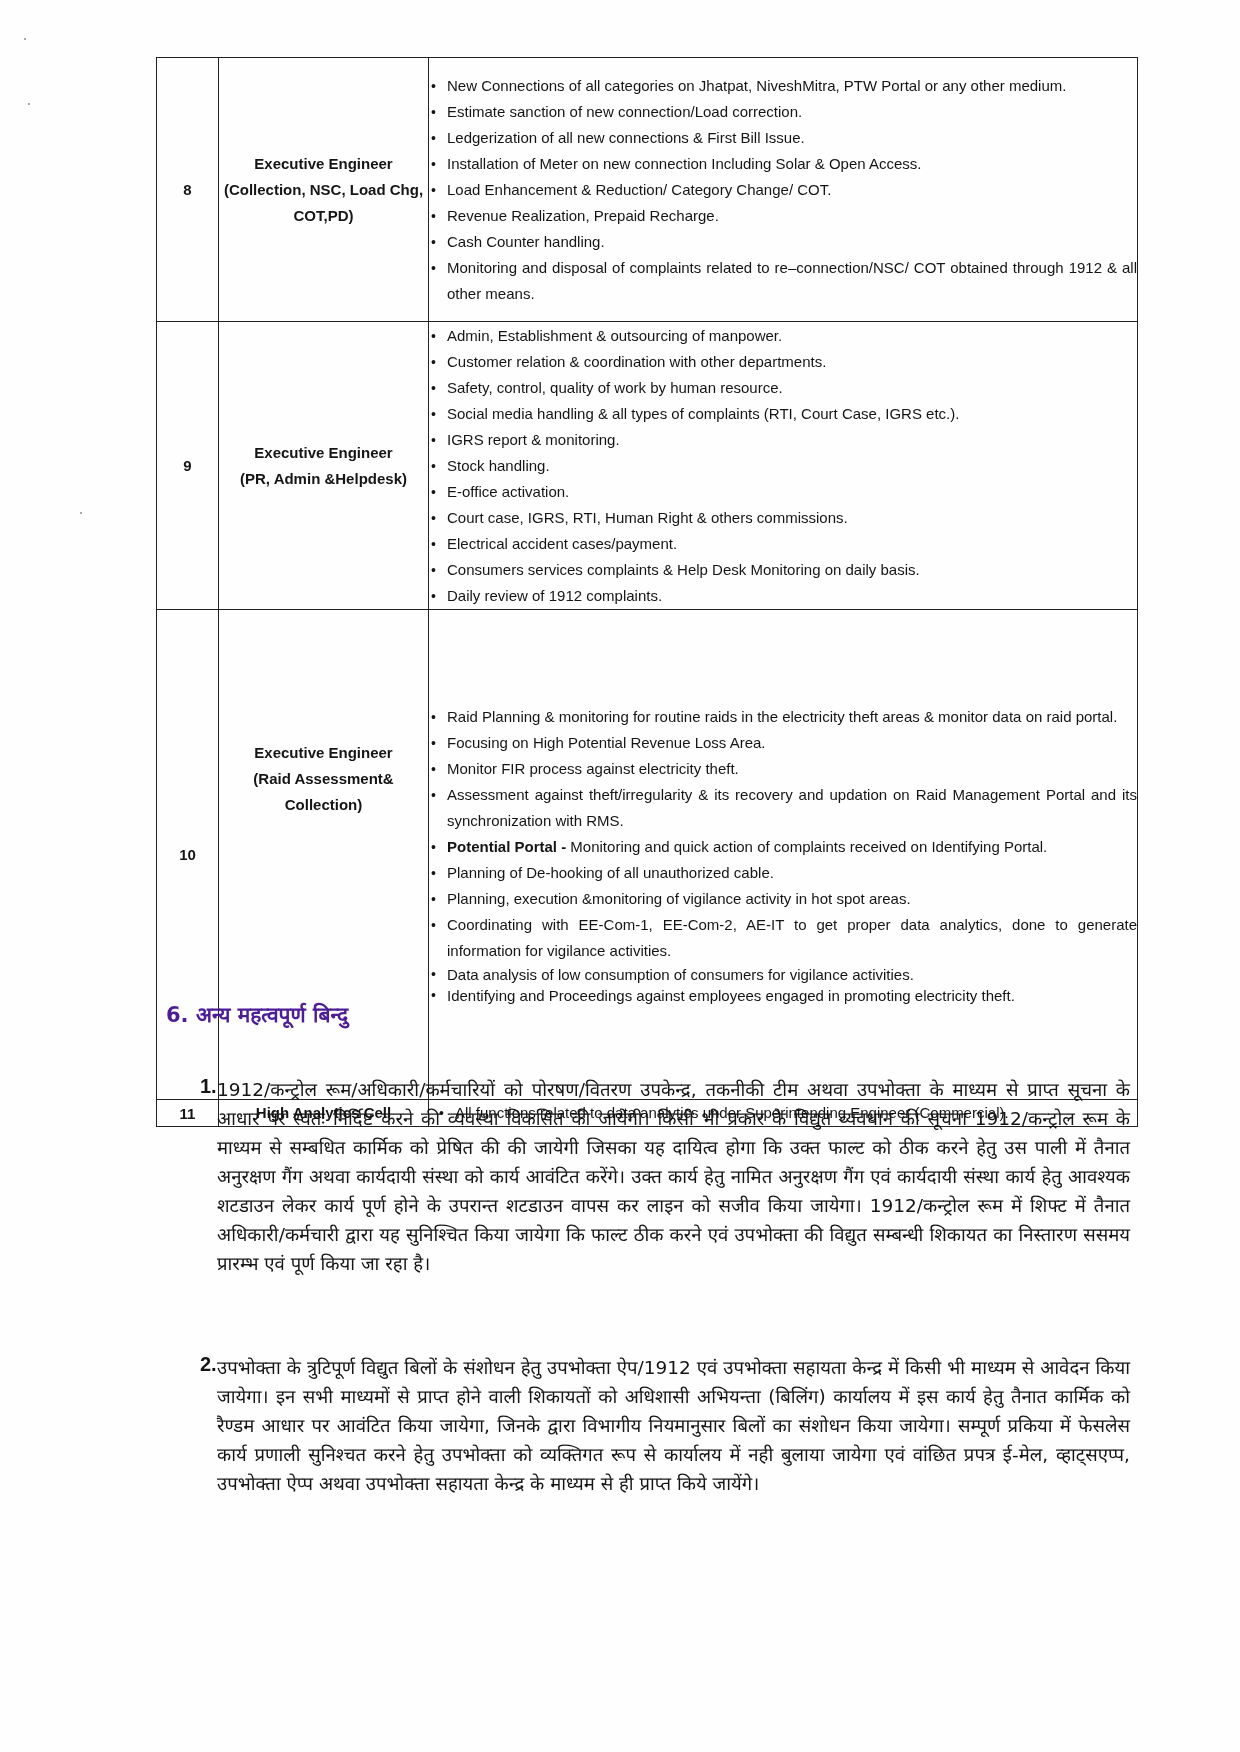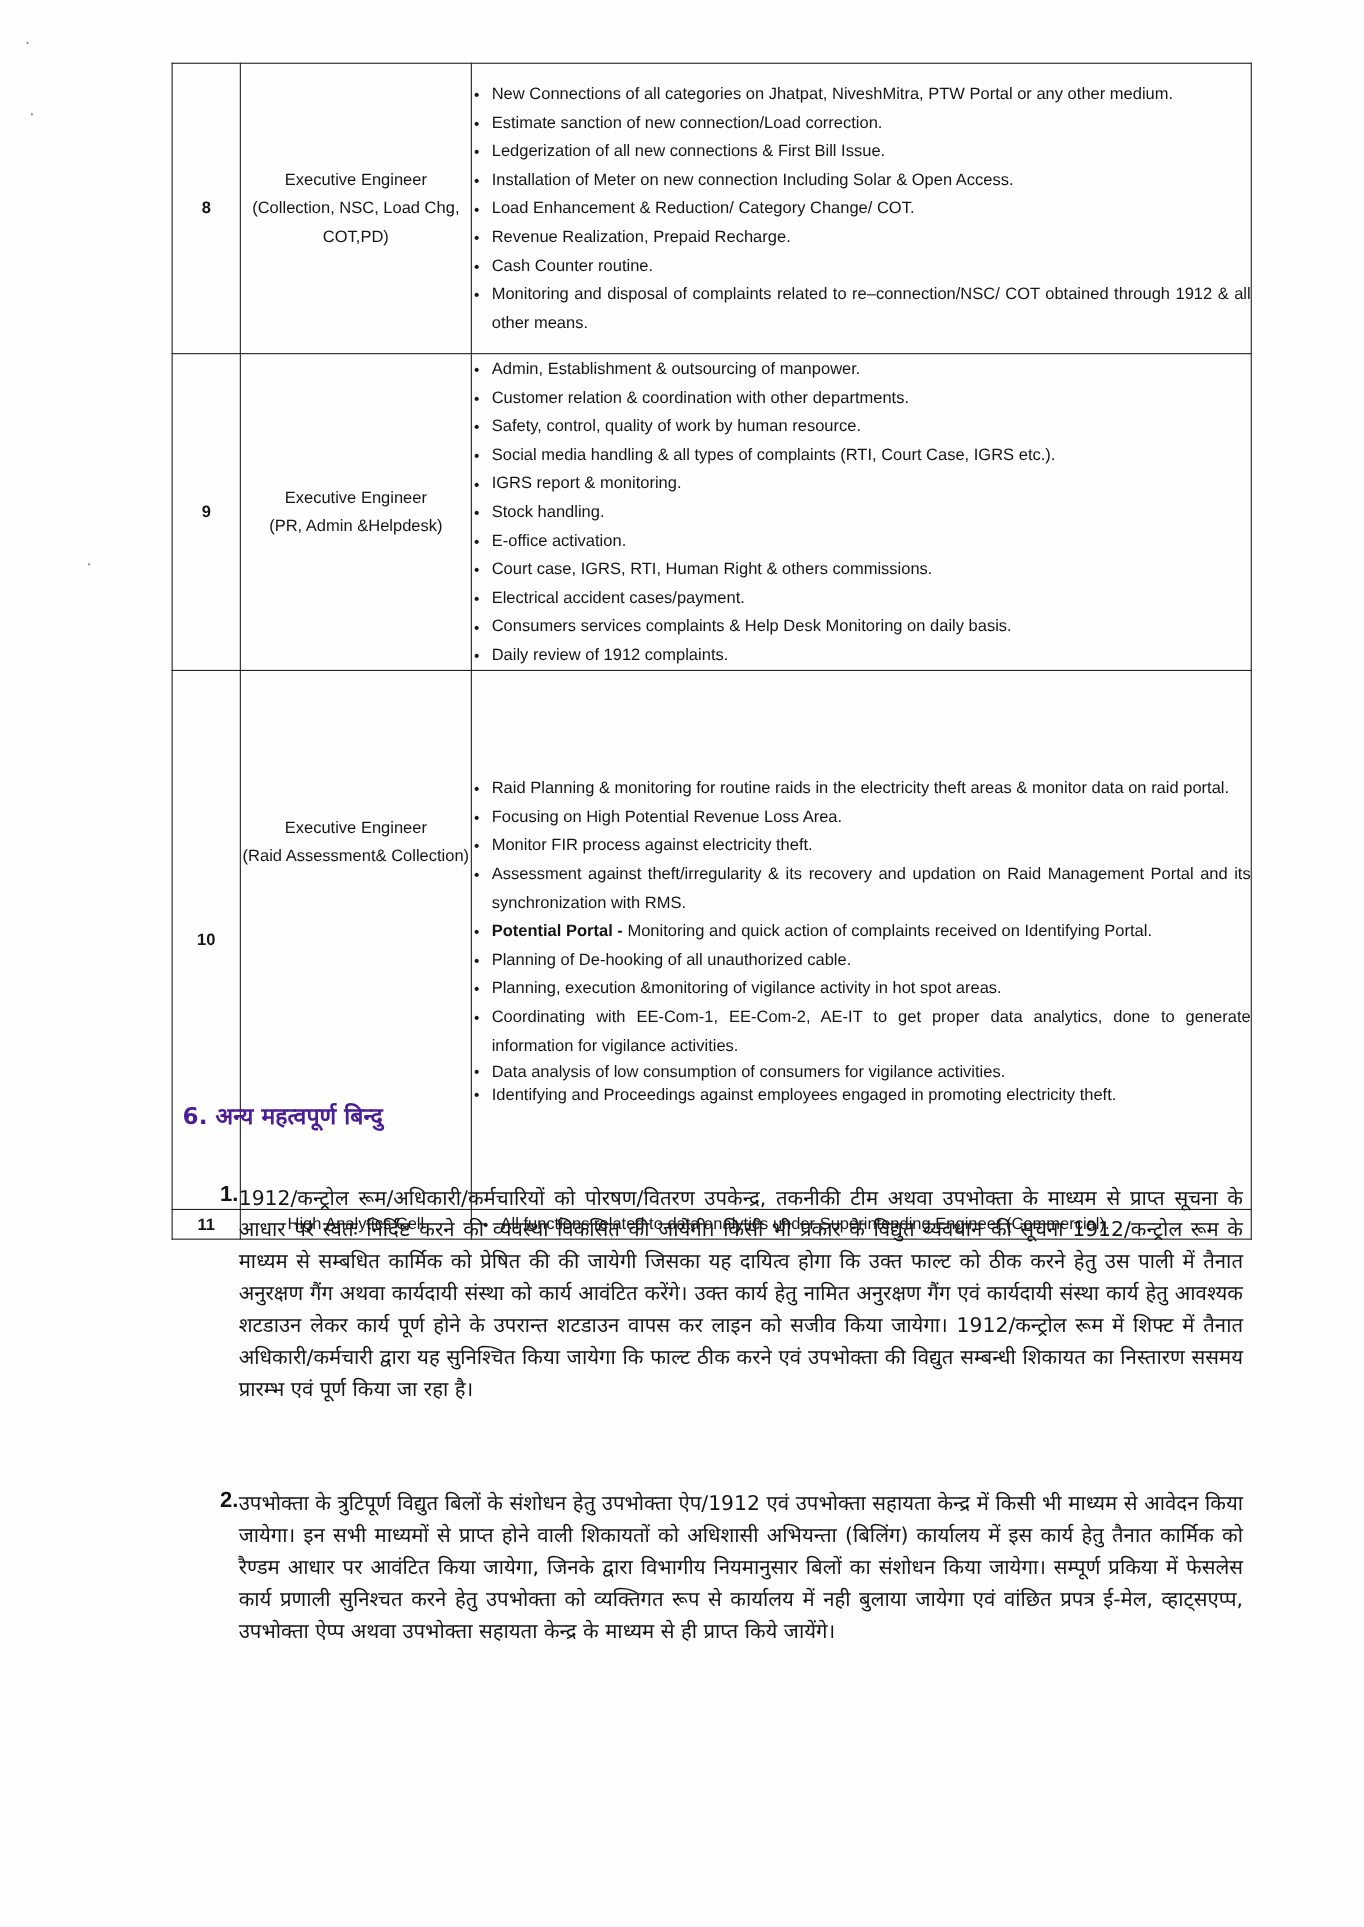--- a/index.html
+++ b/index.html
@@ -7,21 +7,21 @@
   .page { position: absolute; left: 0; top: 0; width: 1240px; height: 1752px; background: #fefefe; }
 
   table.resp {
     position: absolute; left: 156px; top: 57px; width: 982px;
     border-collapse: collapse;
     font-family: "Liberation Sans", sans-serif;
     font-size: 15px; color: #151515;
   }
   table.resp td { border: 1.5px solid #222; vertical-align: middle; padding: 0; }
   td.sno { width: 61px; text-align: center; font-weight: bold; }
-  td.officer { width: 209px; text-align: center; font-weight: normal; line-height: 26px; padding: 0 10px; }
+  td.officer { width: 209px; text-align: center; font-weight: bold; line-height: 26px; padding: 0 10px; }
   td.duties { padding: 1px 12px 1px 10px; }
   ul.duty-list { list-style: none; margin: 0; padding: 0; }
   ul.duty-list li { position: relative; padding-left: 18px; line-height: 26px; text-align: justify; }
   ul.duty-list li::before { content: "\2022"; position: absolute; left: 2px; top: 0; font-size: 14px; }
   .row8 td { height: 263px; margin-left: 14px; }
   .row9 td { height: 287px; }
   .row10 td { height: 359px; }
   .row10 .officer { vertical-align: top; padding-top: 130px; }
   .row11 td { height: 25px; }
   .row11 ul.duty-list li { line-height: 22px; padding-left: 26px; }
@@ -60,21 +60,21 @@
           <div>(Collection, NSC, Load Chg, COT,PD)</div>
         </td>
         <td class="duties">
           <ul class="duty-list">
             <li>New Connections of all categories on Jhatpat, NiveshMitra, PTW Portal or any other medium.</li>
             <li>Estimate sanction of new connection/Load correction.</li>
             <li>Ledgerization of all new connections &amp; First Bill Issue.</li>
             <li>Installation of Meter on new connection Including Solar &amp; Open Access.</li>
             <li>Load Enhancement &amp; Reduction/ Category Change/ COT.</li>
             <li>Revenue Realization, Prepaid Recharge.</li>
-            <li>Cash Counter routine.</li>
+            <li>Cash Counter handling.</li>
             <li>Monitoring and disposal of complaints related to re–connection/NSC/ COT obtained through 1912 &amp; all other means.</li>
           </ul>
         </td>
       </tr>
 
       <tr class="row9">
         <td class="sno">9</td>
         <td class="officer">
           <div>Executive Engineer</div>
           <div>(PR, Admin &amp;Helpdesk)</div>

